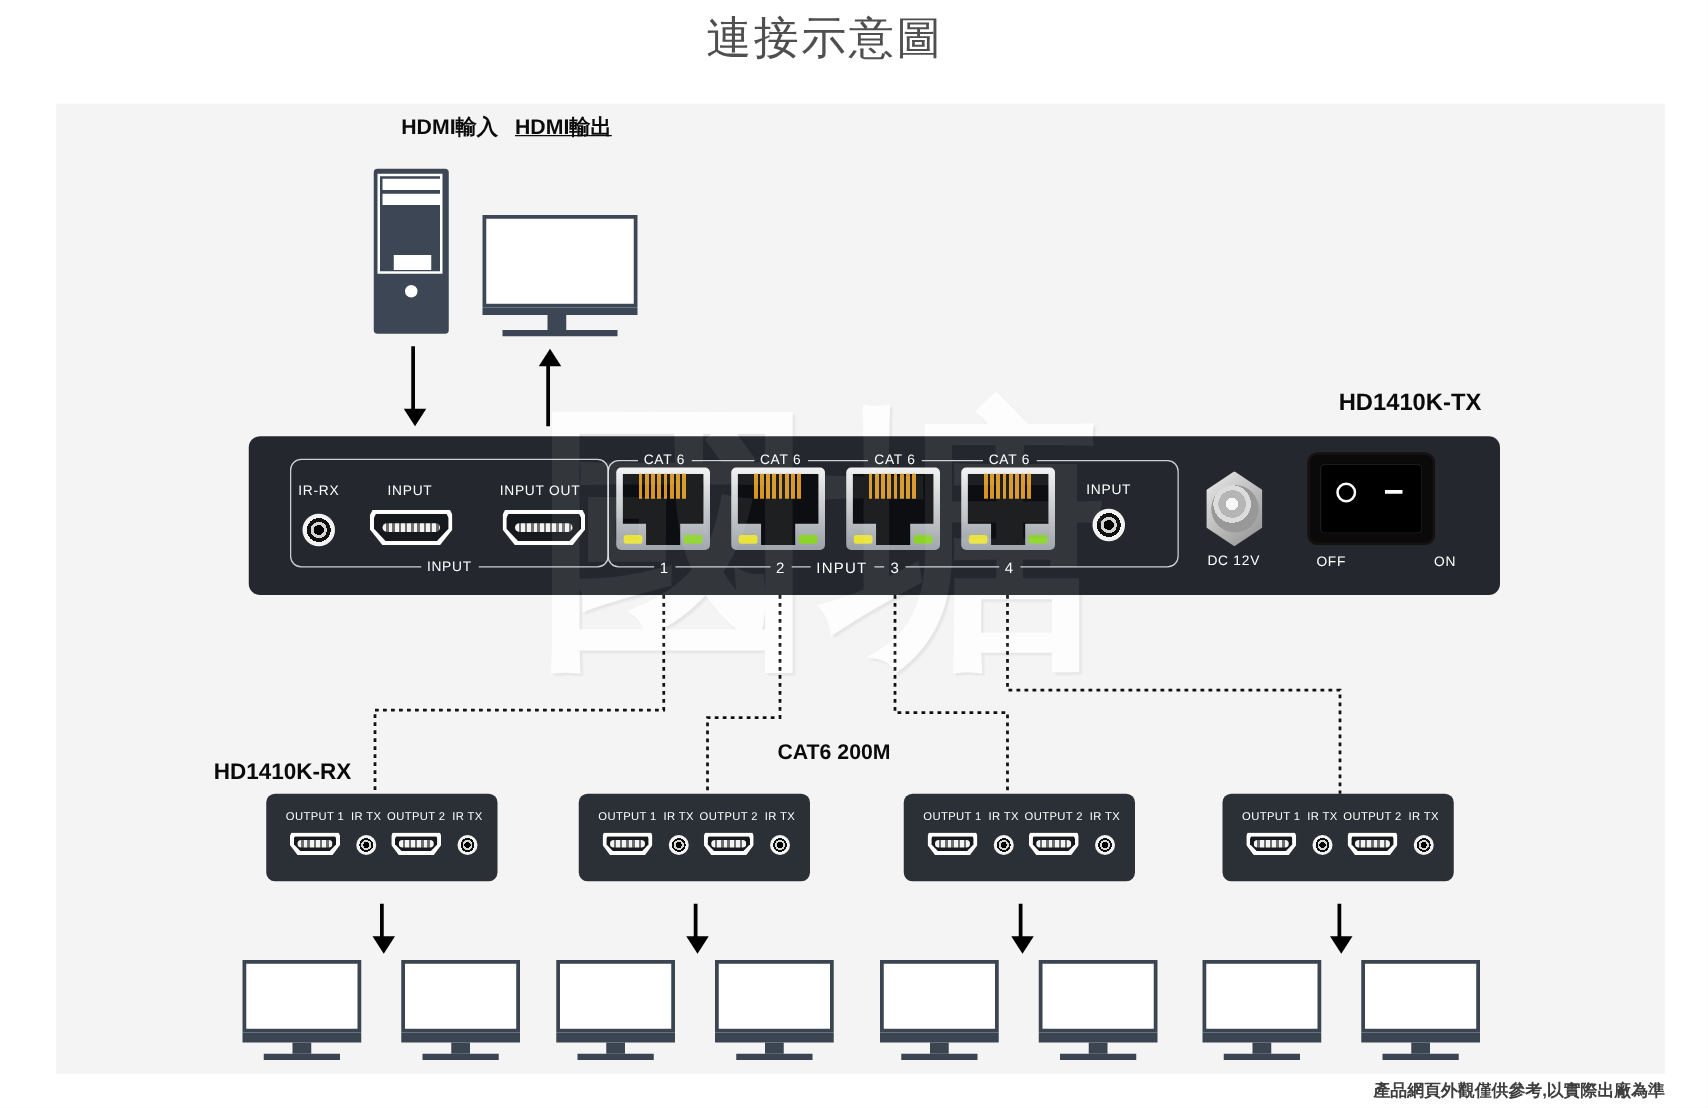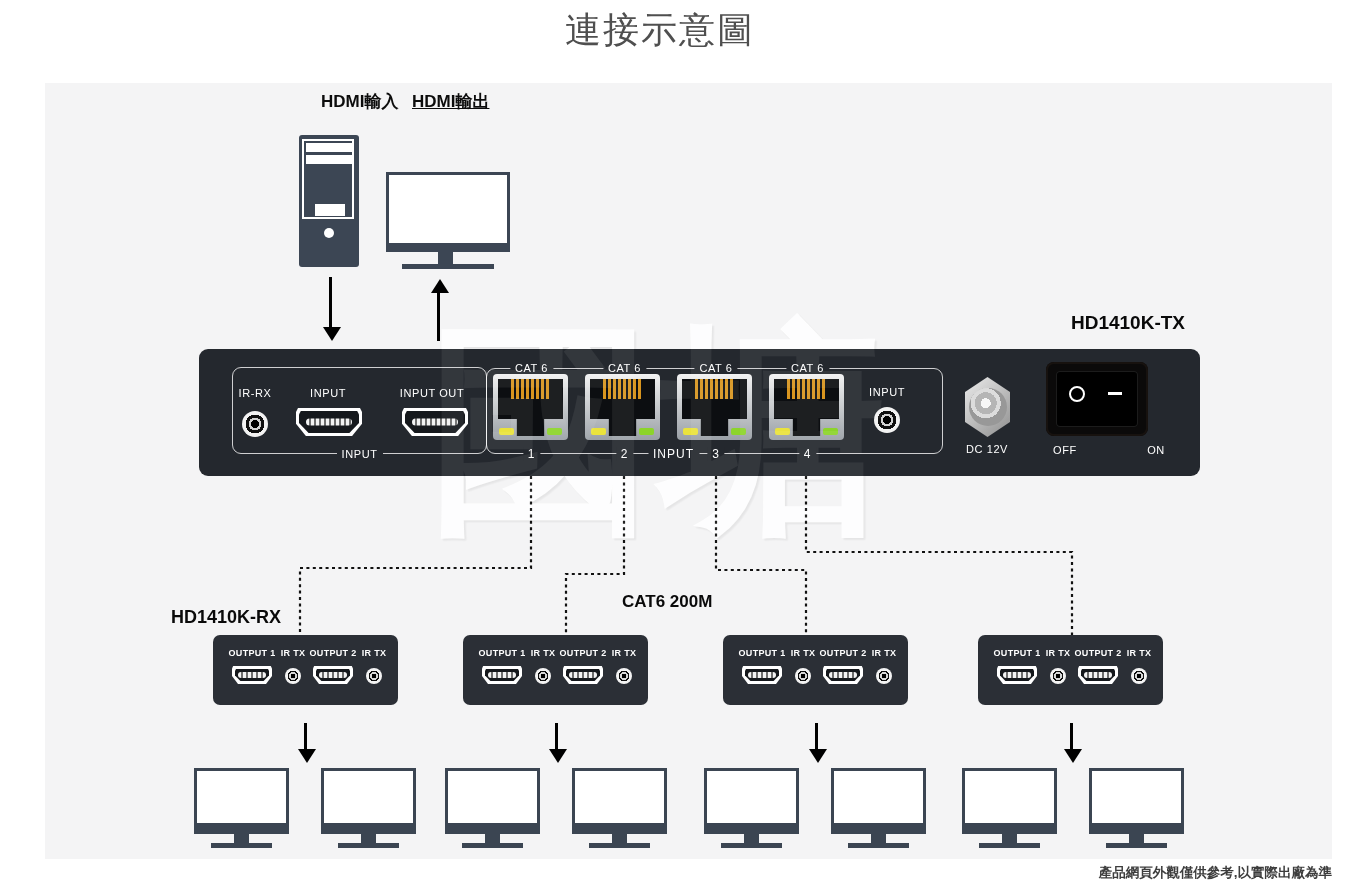--- a/index.html
+++ b/index.html
@@ -93,21 +93,21 @@
   
   svg.links{left:0;top:0;z-index:2;}
   .link-path{fill:none;stroke:#111;stroke-width:2.2;stroke-dasharray:3 3.4;}
 
   
   .rx-model{left:171px;top:607px;font-size:18px;font-weight:800;color:#0a0a0a;z-index:3;}
   .cable-lbl{left:622px;top:592px;font-size:17px;font-weight:800;color:#0a0a0a;z-index:3;}
 
   
   .rx{position:absolute;top:635px;width:185px;height:70px;background:#2b2f36;border-radius:7px;z-index:5;}
-  .rx .plbl{position:absolute;top:13px;color:#fff;font-size:9px;font-weight:700;letter-spacing:.3px;
+  .rx .plbl{position:absolute;top:13px;color:#fff;font-size:9px;font-weight:400;letter-spacing:.3px;
         transform:translateX(-50%);white-space:nowrap;}
 
   
   .mon{position:absolute;top:768px;width:95px;height:80px;z-index:3;}
   .mon .scr{position:absolute;left:0;top:0;width:95px;height:58px;background:#fff;
         border:3px solid #3b4552;box-sizing:border-box;}
   .mon .bez{position:absolute;left:0;top:58px;width:95px;height:8px;background:#3b4552;}
   .mon .neck{position:absolute;left:40px;top:66px;width:15px;height:9px;background:#3b4552;}
   .mon .base{position:absolute;left:17px;top:75px;width:61px;height:5px;background:#3b4552;}
 </style>

